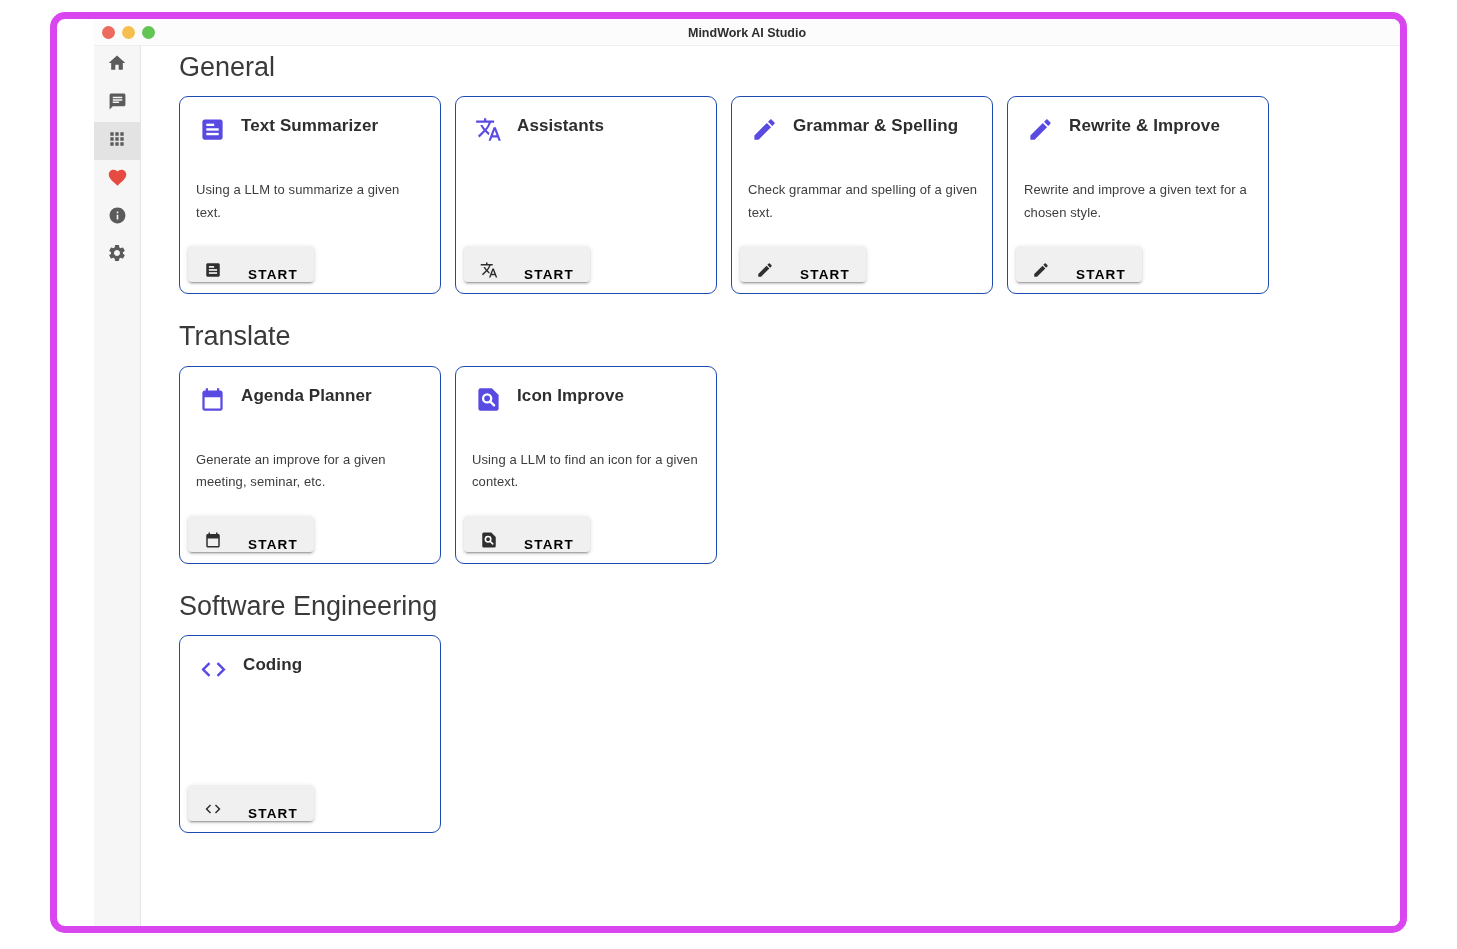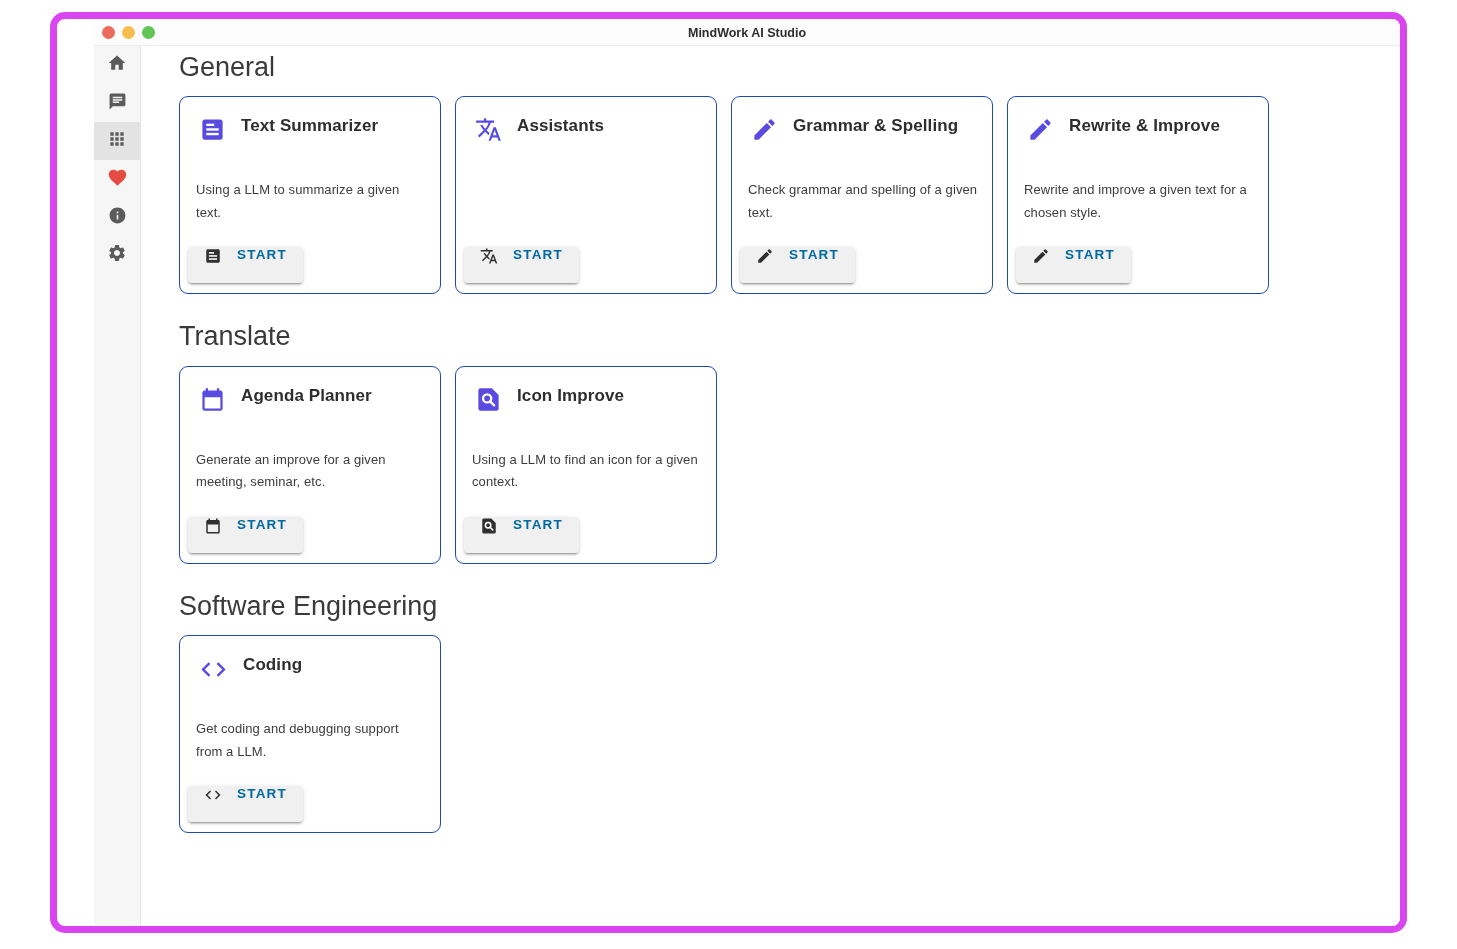--- a/index.html
+++ b/index.html
@@ -49,25 +49,25 @@
   }
   .card-header { position:absolute; top:19px; left:19px; right:14px; display:flex; align-items:flex-start; gap:15px; }
   .card-header svg { width:27px; height:27px; fill:#594ae2; flex:none; }
   .card-title { font-size:17px; font-weight:700; color:#2e2e2e; letter-spacing:0.1px; white-space:nowrap; }
   .card-desc {
     position:absolute; top:82px; left:16px; right:14px;
     font-size:13px; color:#3d3d3d; line-height:22.5px; letter-spacing:0.1px;
   }
   .card-actions { position:absolute; left:8px; bottom:10px; }
   .start-btn {
-    display:inline-flex; align-items:flex-start; gap:15px; height:36px; padding:0 16px;
+    display:inline-flex; align-items:flex-end; gap:26px; height:36px; padding:0 16px;
     background:#f0f0f0; border:none; border-radius:4px; cursor:pointer;
     box-shadow:0 3px 1px -2px rgba(0,0,0,.2), 0 2px 2px 0 rgba(0,0,0,.14), 0 1px 5px 0 rgba(0,0,0,.12);
     font-family:"Liberation Sans", sans-serif;
-    font-size:13.5px; font-weight:700; letter-spacing:1.2px; color:#0369a1;
+    font-size:13.5px; font-weight:700; letter-spacing:1.2px; color:#000000;
   }
   .start-btn svg { width:18px; height:18px; fill:#2f2f2f; flex:none; }
   .hidden-defs { position:absolute; width:0; height:0; overflow:hidden; }
 </style>
 </head>
 <body>
 
 <svg class="hidden-defs" aria-hidden="true">
   <defs>
     <symbol id="i-home" viewBox="0 0 24 24">
@@ -282,21 +282,20 @@
         <h2 class="section-heading">Software Engineering</h2>
         <div class="cards-row">
 
           <div class="card">
             <div class="card-header">
               <span><svg style="width:29px;height:29px;fill:#594ae2">
                     <use href="#i-code"></use>
                   </svg></span>
               <span class="card-title">Coding</span>
             </div>
-            <div class="card-desc">Get coding and debugging support from a LLM.</div>
             <div class="card-actions">
               <button class="start-btn">
                 <span><svg style="width:18px;height:18px;fill:#2f2f2f">
                       <use href="#i-code"></use>
                     </svg></span>
                 <span>START</span>
               </button>
             </div>
           </div>
 

